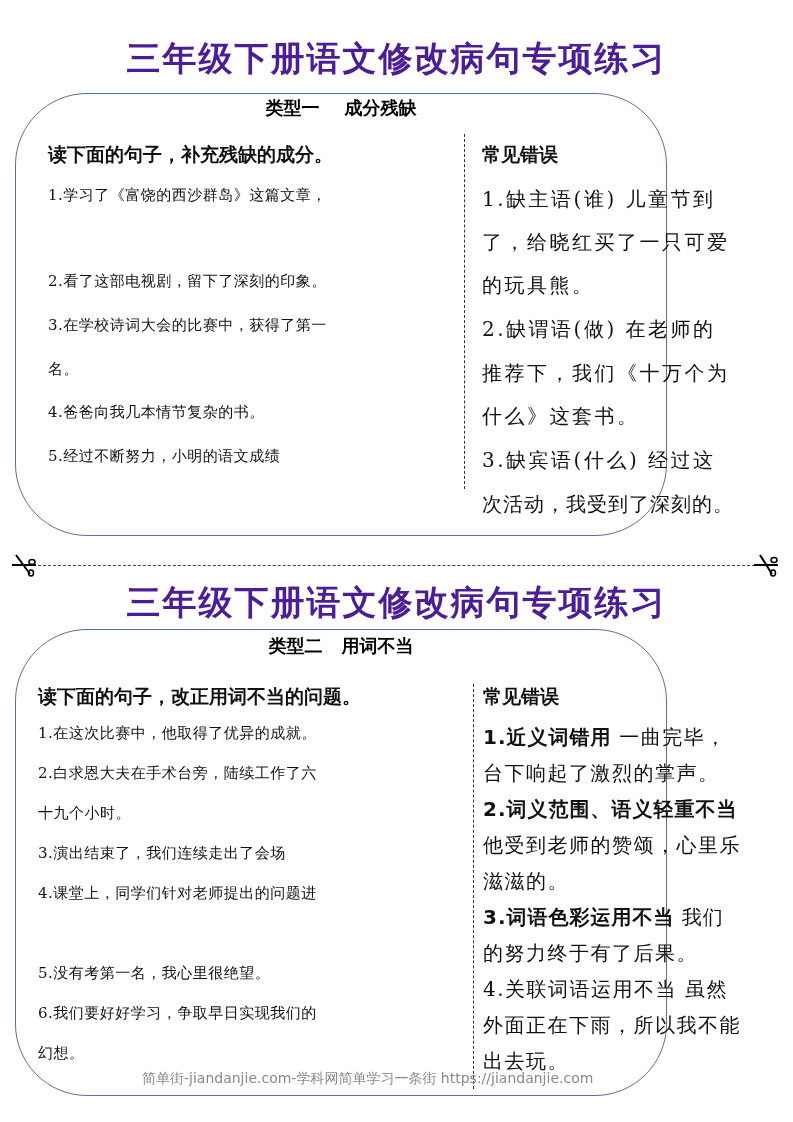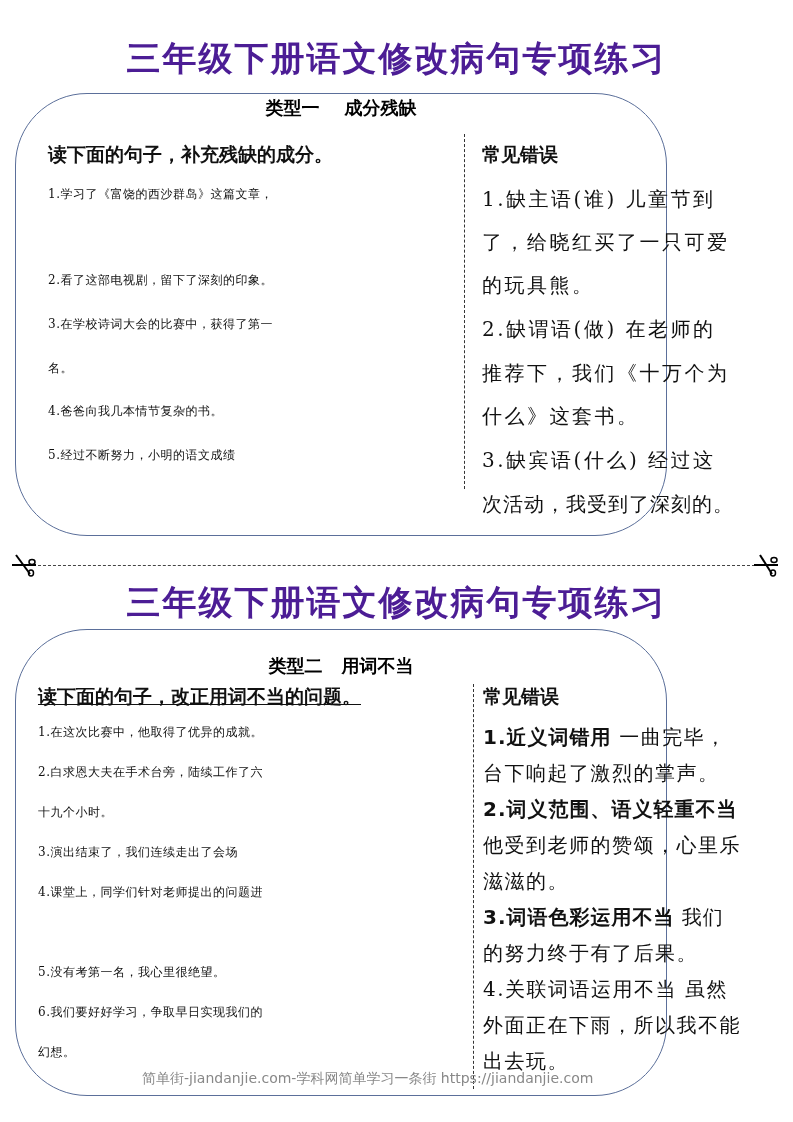--- a/index.html
+++ b/index.html
@@ -10,21 +10,21 @@
            font-weight:bold; font-size:34px; letter-spacing:2px; color:#4c1d95; }
   .box { position:absolute; left:15px; width:652px; border:1.6px solid #5b6f9a;
          border-radius:72px; box-sizing:border-box; background:#fff; }
   .box-heading { position:absolute; left:0; width:100%; text-align:center;
                  font-family:"DejaVu Sans","Liberation Sans",sans-serif;
                  font-weight:bold; font-size:18px; color:#000; white-space:pre; }
   .col-left { position:absolute; }
   .col-right { position:absolute; }
   .divider { position:absolute; width:0; border-left:1.3px dashed #333; }
   .q-head { font-weight:bold; font-family:"DejaVu Sans","Liberation Sans",sans-serif; font-size:19px; }
-  .line { font-size:12px; white-space:nowrap; letter-spacing:0.5px;text-align:right; }
+  .line { font-size:15px; white-space:nowrap; letter-spacing:0.5px;text-align:right; }
   .r-line { font-size:20px; white-space:nowrap; letter-spacing:2.5px; }
   .b { font-weight:bold; font-family:"DejaVu Sans","Liberation Sans",sans-serif; letter-spacing:1px; }
   .cutline { position:absolute; top:565px; left:38px; width:717px; height:0; border-top:1.3px dashed #444; }
   .scissor { position:absolute; top:552px; width:28px; height:26px; }
   .watermark { position:absolute; top:1070px; left:142px; font-family:"DejaVu Sans","Liberation Sans",sans-serif;
                font-size:14px; color:#888; white-space:nowrap; }
 </style>
 </head>
 <body>
 
@@ -68,23 +68,23 @@
 <svg class="scissor" style="left:752px;" viewBox="0 0 28 26">
   <line x1="2" y1="13" x2="26" y2="13" stroke="#000" stroke-width="2"></line>
   <line x1="8" y1="3" x2="20" y2="22" stroke="#000" stroke-width="2"></line>
   <ellipse cx="22" cy="8" rx="3" ry="2.5" fill="none" stroke="#000" stroke-width="1.5"></ellipse>
   <ellipse cx="21" cy="21" rx="2.5" ry="3" fill="none" stroke="#000" stroke-width="1.5"></ellipse>
 </svg>
 
 <div class="title" style="top:580px;">三年级下册语文修改病句专项练习</div>
 
 <div class="box" style="top:629px; height:467px;">
-  <div class="box-heading" style="top:24px;">类型二   用词不当</div>
+  <div class="box-heading" style="top:4px;">类型二   用词不当</div>
 
-  <div class="col-left" style="left:22px; top:54px;text-decoration:underline;">
+  <div class="col-left" style="left:22px; top:54px;">
     <div class="q-head">读下面的句子，改正用词不当的问题。</div>
     <div class="line" style="position:absolute; top:40px;">1.在这次比赛中，他取得了优异的成就。</div>
     <div class="line" style="position:absolute; top:80px;">2.白求恩大夫在手术台旁，陆续工作了六</div>
     <div class="line" style="position:absolute; top:120px;">十九个小时。</div>
     <div class="line" style="position:absolute; top:160px;">3.演出结束了，我们连续走出了会场</div>
     <div class="line" style="position:absolute; top:200px;">4.课堂上，同学们针对老师提出的问题进</div>
     <div class="line" style="position:absolute; top:280px;">5.没有考第一名，我心里很绝望。</div>
     <div class="line" style="position:absolute; top:320px;">6.我们要好好学习，争取早日实现我们的</div>
     <div class="line" style="position:absolute; top:360px;">幻想。</div>
   </div>

